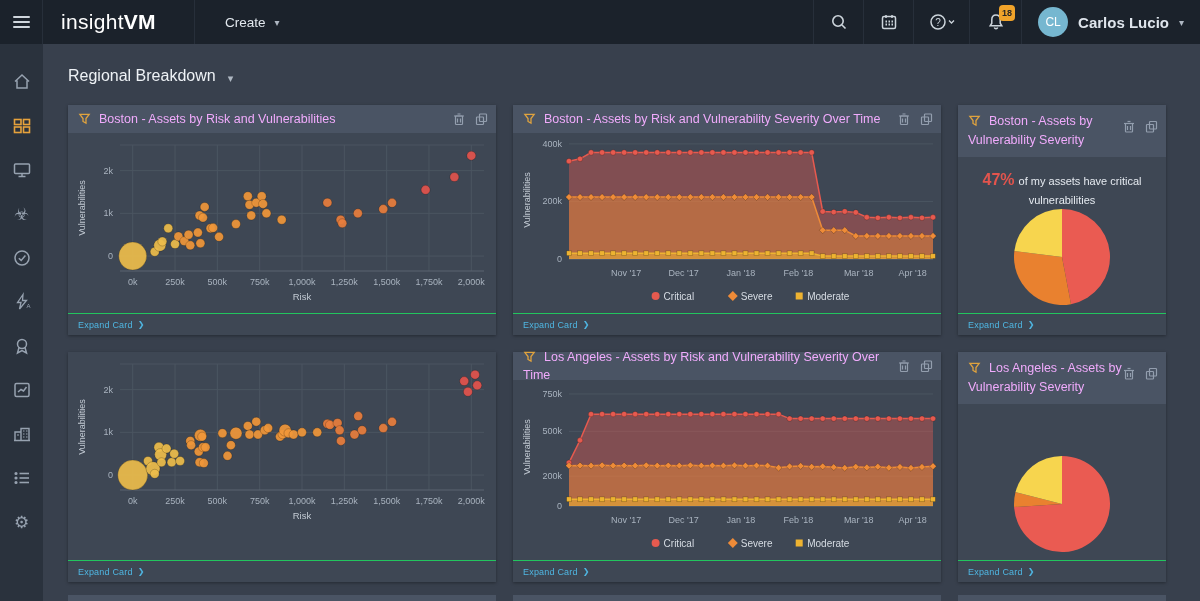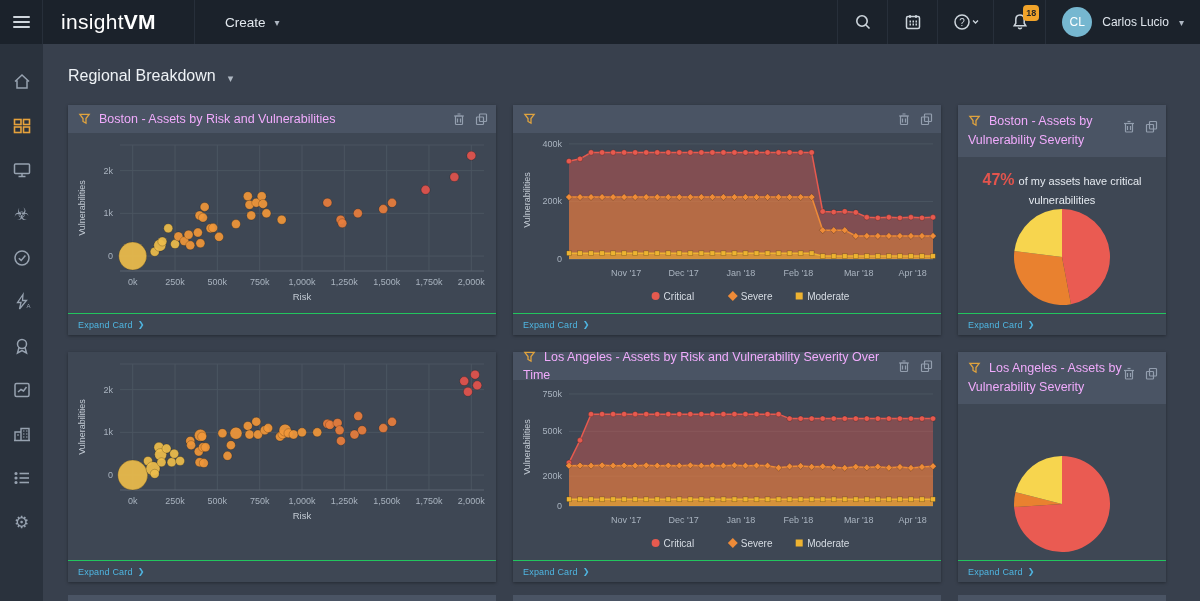--- a/index.html
+++ b/index.html
@@ -19,21 +19,21 @@
   .logo .lt { font-weight:300; }
   .logo .bd { font-weight:700; }
   .create { display:flex; align-items:center; gap:9px; padding:0 30px; border-left:1px solid #272f3a; color:#e2e8ee; font-size:13.5px; cursor:pointer; }
   .chev { font-size:10px; color:#aeb7c2; }
   .top-right { margin-left:auto; display:flex; align-items:stretch; }
   .tcell { width:50px; display:flex; align-items:center; justify-content:center; border-left:1px solid #272f3a; cursor:pointer; position:relative; }
   .tcell svg { display:block; }
   .badge { position:absolute; top:5px; right:6px; min-width:16px; height:16px; border-radius:4px; background:#f0a32a; color:#272625; font-size:9px; font-weight:bold; display:flex; align-items:center; justify-content:center; padding:0 3px; }
   .profile { display:flex; align-items:center; gap:10px; padding:0 16px; border-left:1px solid #272f3a; cursor:pointer; }
   .avatar { width:30px; height:30px; border-radius:50%; background:#76b7d0; color:#ffffff; font-size:12px; font-weight:normal; display:flex; align-items:center; justify-content:center; }
-  .uname { color:#dfe5ec; font-size:12px; }
+  .uname { color:#dfe5ec; font-size:15px;font-weight:bold; }
   
   .sidebar { position:absolute; top:44px; left:0; width:43px; height:557px; background:#2a323d; display:flex; flex-direction:column; align-items:center; padding-top:16px; z-index:9; }
   .side-item { width:43px; height:44px; display:flex; align-items:center; justify-content:center; color:#97a2b0; cursor:pointer; }
   .side-item.active { color:#e6a23c; }
   .side-item .uni { font-size:17px; line-height:1; }
   
   .main { position:absolute; top:44px; left:43px; width:1157px; height:557px; }
   .page-title { position:absolute; left:25px; top:23px; display:flex; align-items:flex-end; gap:12px; color:#eef2f6; font-size:16px; cursor:pointer; }
   .page-title .chev { font-size:11px; }
   .add-card { position:absolute; right:34px; top:19px; height:38px; padding:0 12px; background:#1ba7dc; border:none; border-radius:3px; color:#fff; font-size:12px; font-weight:bold; display:flex; align-items:center; gap:8px; cursor:pointer;margin-top:45px; }
@@ -303,21 +303,21 @@
           </svg></div>
         <div class="card-f">
           <span>Expand Card</span>
           <span class="fchev">❯</span>
         </div>
       </div>
       <div class="card w-lg p1 r0">
         <div class="card-h h1">
           <span class="ctitle"><svg class="funnel" width="13" height="13" viewBox="0 0 14 14" fill="none" stroke="#e0a33e" stroke-width="1.4">
               <path d="M2 2.5 H12 L8.6 7 V12 L5.4 10.2 V7 Z"></path>
-            </svg></span>
+            </svg><span>Boston - Assets by Risk and Vulnerability Severity Over Time</span></span>
           <span class="h-icons">
             <svg width="12" height="13" viewBox="0 0 12 13" fill="none" stroke="#939eae" stroke-width="1.2">
               <rect x="2.5" y="3.5" width="7" height="8.5" rx="0.8"></rect>
               <line x1="1" y1="3.5" x2="11" y2="3.5"></line>
               <line x1="4.5" y1="1.5" x2="7.5" y2="1.5"></line>
               <line x1="4.5" y1="6" x2="4.5" y2="10"></line>
               <line x1="7.5" y1="6" x2="7.5" y2="10"></line>
             </svg>
             <svg width="13" height="13" viewBox="0 0 13 13" fill="none" stroke="#939eae" stroke-width="1.2">
               <rect x="4.5" y="1.5" width="7" height="7.5" rx="0.8"></rect>

